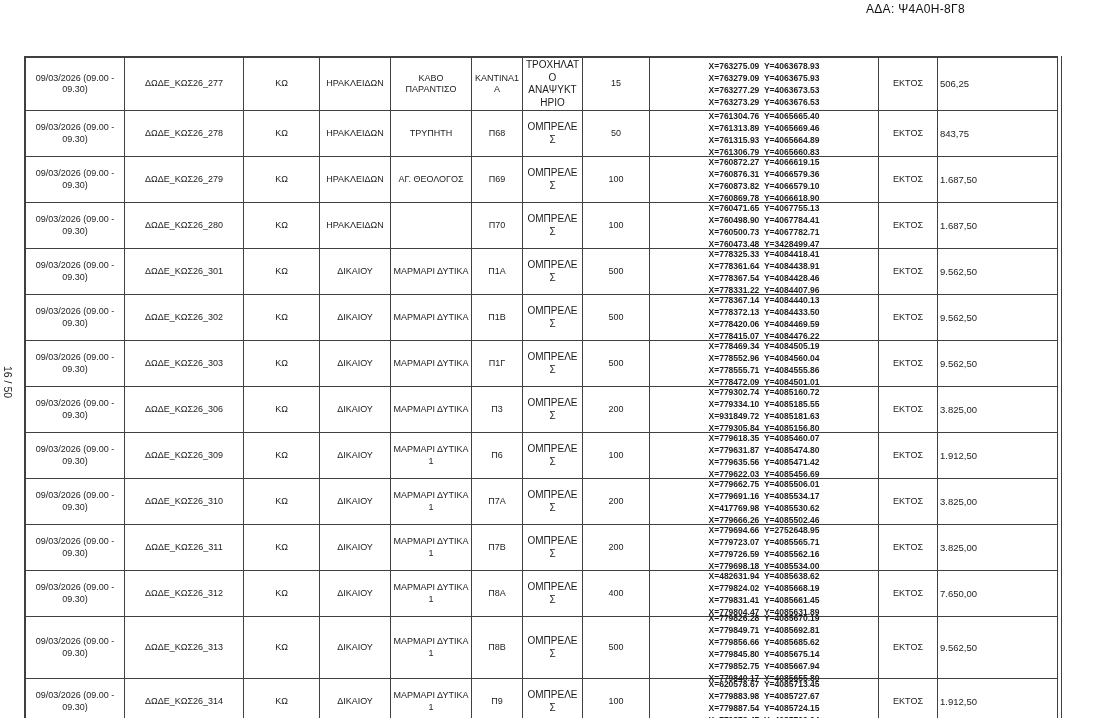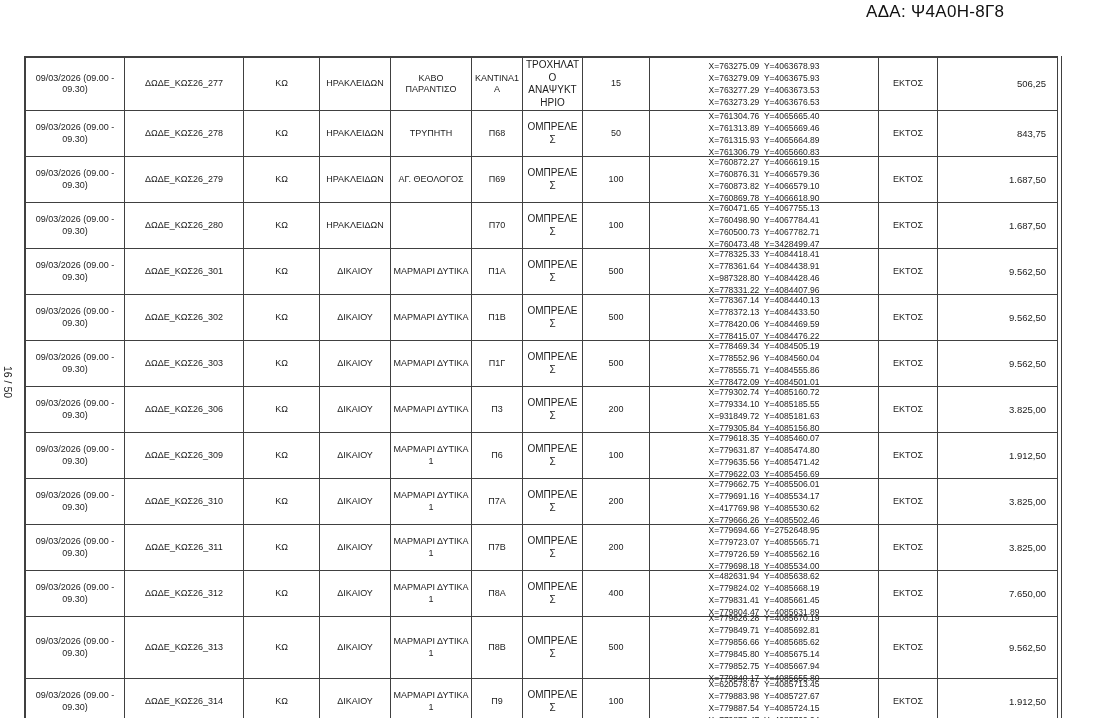--- a/index.html
+++ b/index.html
@@ -13,21 +13,21 @@
     background: #ffffff;
     font-family: "Liberation Sans", sans-serif;
     color: #1c1c1c;
     position: relative;
   }
 
   .ada {
     position: absolute;
     top: 2px;
     left: 866px;
-    font-size: 17px;
+    font-size: 12px;
     letter-spacing: 0.3px;
     color: #111;
     white-space: nowrap;
     text-align: right;
   }
 
   .pagenum {
     position: absolute;
     left: 2px;
     top: 366px;
@@ -80,29 +80,30 @@
     line-height: 1.25;
     text-align: center;
     vertical-align: middle;
     padding: 1px 2px;
     overflow: hidden;
     word-wrap: break-word;
   }
 
   .c-use   { font-size: 10px; }
   .c-price {
-    text-align: right;
+    text-align: left;
     padding-right: 11px;
     font-size: 9.5px;
   }
 
   .c-coords {
     position: relative;
     padding: 0;
     overflow: visible;
+    font-weight: bold;
   }
   .coords-box {
     position: absolute;
     left: 0; right: 0;
     top: 50%;
     transform: translateY(-50%);
     display: flex;
     justify-content: center;
     z-index: 2;
     pointer-events: none;
@@ -210,21 +211,21 @@
     <td class="c-date">09/03/2026 (09.00 - 09.30)</td>
     <td class="c-code">ΔΩΔΕ_ΚΩΣ26_301</td>
     <td class="c-island">ΚΩ</td>
     <td class="c-community">ΔΙΚΑΙΟΥ</td>
     <td class="c-location">ΜΑΡΜΑΡΙ ΔΥΤΙΚΑ</td>
     <td class="c-position">Π1Α</td>
     <td class="c-use">ΟΜΠΡΕΛΕΣ</td>
     <td class="c-qty">500</td>
     <td class="c-coords">
       <div class="coords-box">
-              <div class="coords-inner"><div>X=778325.33  Y=4084418.41</div><div>X=778361.64  Y=4084438.91</div><div>X=987328.80  Y=4084428.46</div><div>X=778331.22  Y=4084407.96</div></div>
+              <div class="coords-inner"><div>X=778325.33  Y=4084418.41</div><div>X=778361.64  Y=4084438.91</div><div>X=778367.54  Y=4084428.46</div><div>X=778331.22  Y=4084407.96</div></div>
             </div>
     </td>
     <td class="c-status">ΕΚΤΟΣ</td>
     <td class="c-price">9.562,50</td>
   </tr>
         <tr>
     <td class="c-date">09/03/2026 (09.00 - 09.30)</td>
     <td class="c-code">ΔΩΔΕ_ΚΩΣ26_302</td>
     <td class="c-island">ΚΩ</td>
     <td class="c-community">ΔΙΚΑΙΟΥ</td>

